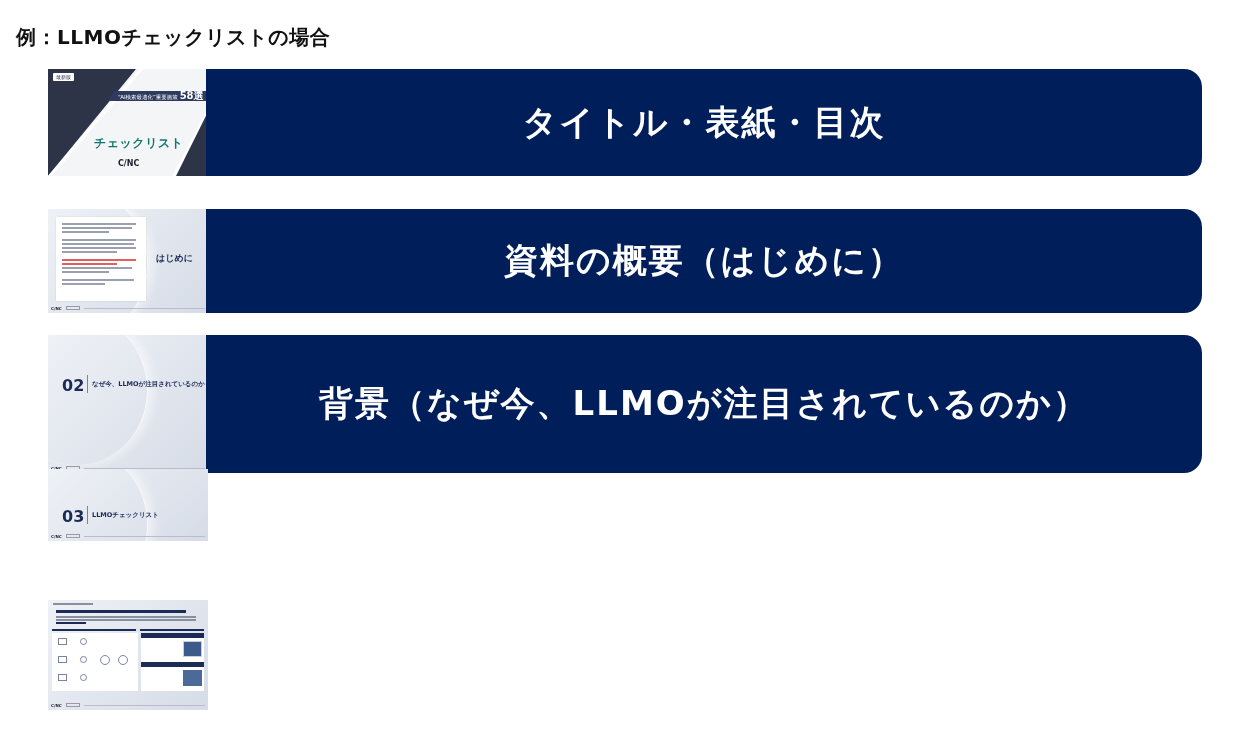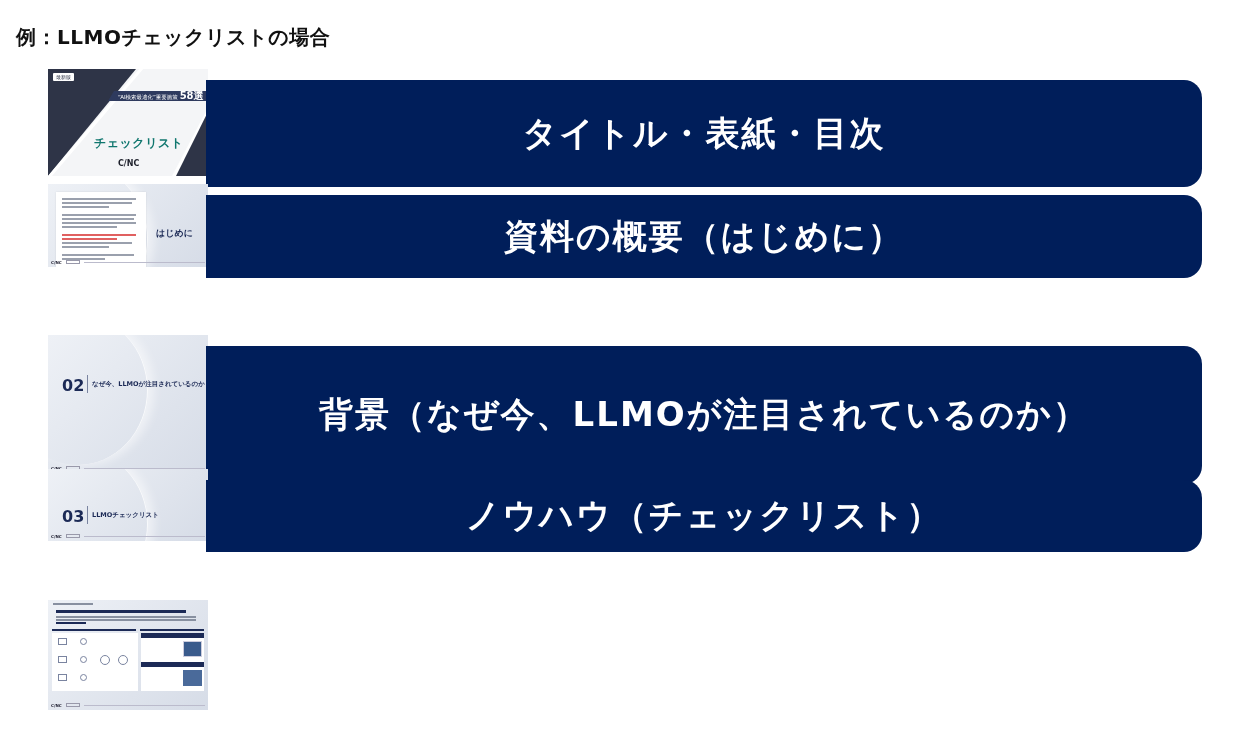--- a/index.html
+++ b/index.html
@@ -13,21 +13,21 @@
   }
 
   .row { position: absolute; left: 48px; width: 1154px; }
   .thumb {
     position: absolute; left: 0; top: 0; width: 160px; height: 100%;
     overflow: hidden; background: #dfe5ee;
   }
   .banner {
     position: absolute; left: 158px; top: 0; right: 0; height: 100%;
     background: #001e5a; border-radius: 0 18px 18px 0;
-    display: flex; align-items: center; justify-content: center; margin-top: 11px;
+    display: flex; align-items: center; justify-content: center;
   }
   .banner-label {
     color: #ffffff; font-weight: bold; font-size: 34px; letter-spacing: 2px;
     font-family: "DejaVu Sans", sans-serif; white-space: nowrap;
   }
 
   
   .t1 { background: #f4f5f7; }
   .t1 .dark-left {
     position: absolute; left: 0; top: 0; width: 100%; height: 100%;
@@ -144,21 +144,21 @@
       <span>“AI検索最適化”重要施策</span> <b>58選</b>
     </div>
     <div class="sub">チェックリスト</div>
     <div class="logo">C/NC</div>
   </div>
   <div class="banner">
     <span class="banner-label">タイトル・表紙・目次</span>
   </div>
 </div>
 
-<div class="row" style="top:184px;height:83px;text-decoration:underline;">
+<div class="row" style="top:209px;height:104px;text-decoration:underline;">
   <div class="thumb t2">
     <div class="slide-bg"></div>
     <div class="wave"></div>
     <div class="card">
       <div class="txt-line" style="width:95%"></div>
       <div class="txt-line" style="width:90%"></div>
       <div class="txt-line" style="width:60%"></div>
       <div class="gap"></div>
       <div class="txt-line" style="width:95%"></div>
       <div class="txt-line" style="width:92%"></div>
@@ -208,23 +208,20 @@
     <div class="slide-bg"></div>
     <div class="wave"></div>
     <div class="sec-num" style="top:38px;">03</div>
     <div class="sec-div" style="top:37px;"></div>
     <div class="sec-title" style="top:42px;">LLMOチェックリスト</div>
     <div class="footer">
       <span class="logo-s">C/NC</span>
         <span class="box"></span>
         <span class="line"></span>
     </div>
-  </div>
-  <div class="banner">
-    <span class="banner-label">ノウハウ（チェックリスト）</span>
   </div>
 </div>
 
 <div class="row" style="top:600px;height:110px;">
   <div class="thumb t5">
     <div class="slide-bg"></div>
     <div class="breadcrumb"></div>
     <div class="hdr"></div>
     <div class="lead1"></div>
     <div class="lead2"></div>

